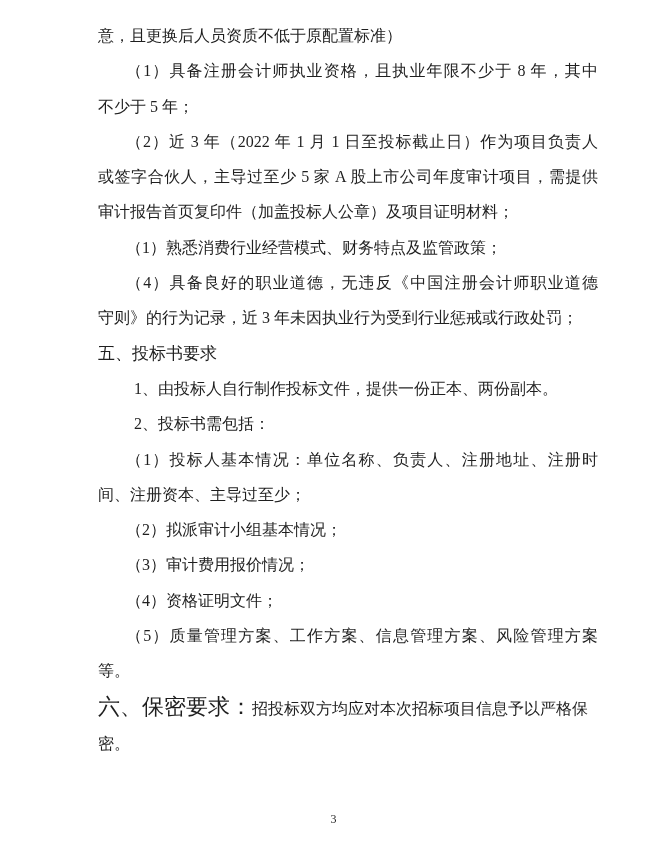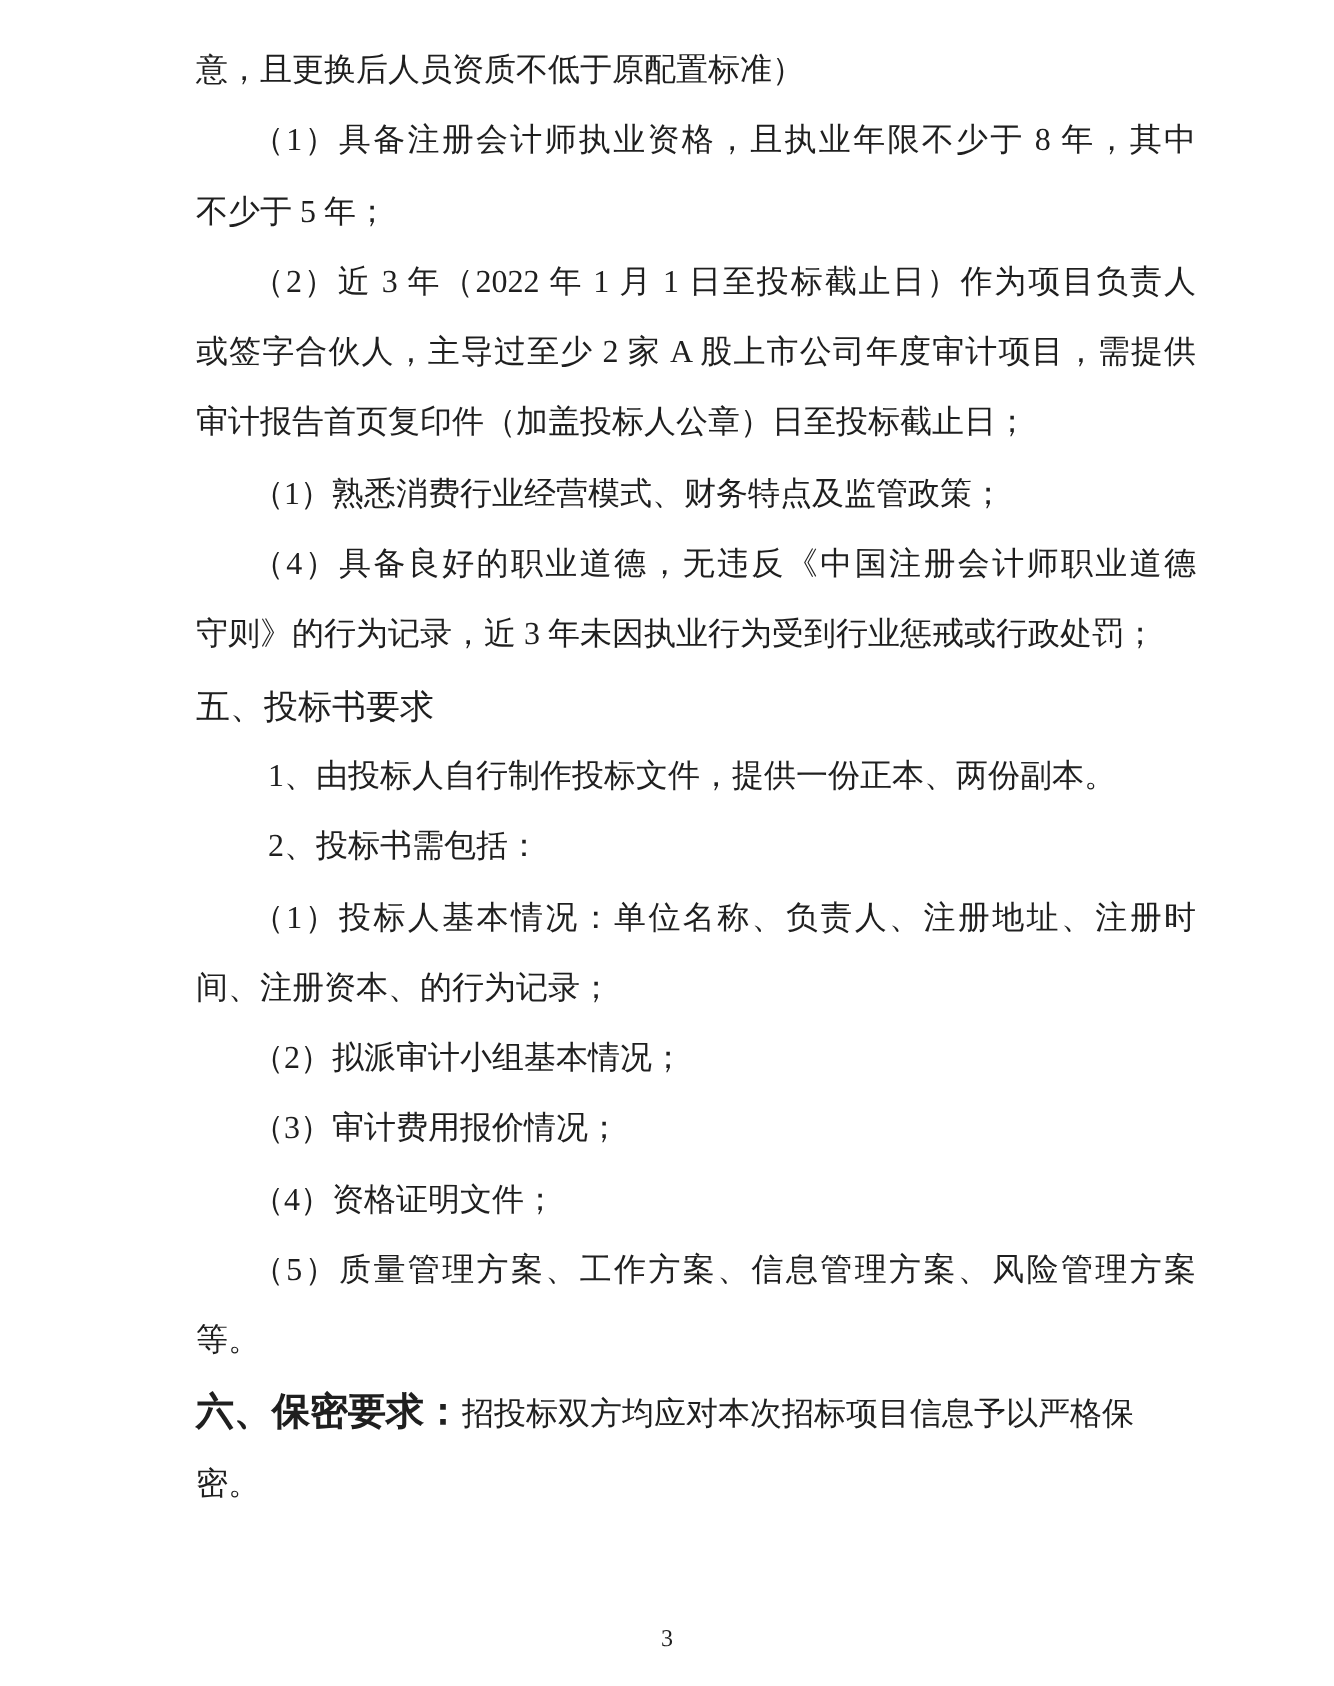--- a/index.html
+++ b/index.html
@@ -39,52 +39,52 @@
     text-align-last: justify;
   }
   
   .ind-num   { text-indent: 36px; }  
   .ind-paren { text-indent: 28px; }  
   .heading {
     font-weight: normal;
     font-size: 17px;
   }
   .bold-prefix {
-    font-weight: bold;
-    font-size: 19px;
+    font-weight: normal;
+    font-size: 22px;
   }
   .pagenum {
     position: absolute;
     left: 0;
     right: 0;
     top: 812px;
     text-align: center;
     font-size: 12px;
     color: #1f1f1f;
   }
 </style>
 </head>
 <body>
 
 <div class="page">
   <div class="textblock">
     <p class="ln">意，且更换后人员资质不低于原配置标准）</p>
     <p class="ln ind-paren fill">（1）具备注册会计师执业资格，且执业年限不少于 8 年，其中</p>
     <p class="ln">不少于 5 年；</p>
     <p class="ln ind-paren fill">（2）近 3 年（2022 年 1 月 1 日至投标截止日）作为项目负责人</p>
-    <p class="ln fill">或签字合伙人，主导过至少 2 家 A 股上市公司年度审计项目，需提供</p>
-    <p class="ln">审计报告首页复印件（加盖投标人公章）日至投标截止日；</p>
+    <p class="ln fill">或签字合伙人，主导过至少 5 家 A 股上市公司年度审计项目，需提供</p>
+    <p class="ln">审计报告首页复印件（加盖投标人公章）及项目证明材料；</p>
     <p class="ln ind-paren">（1）熟悉消费行业经营模式、财务特点及监管政策；</p>
     <p class="ln ind-paren fill">（4）具备良好的职业道德，无违反《中国注册会计师职业道德</p>
     <p class="ln">守则》的行为记录，近 3 年未因执业行为受到行业惩戒或行政处罚；</p>
     <p class="ln heading">五、投标书要求</p>
     <p class="ln ind-num">1、由投标人自行制作投标文件，提供一份正本、两份副本。</p>
     <p class="ln ind-num">2、投标书需包括：</p>
     <p class="ln ind-paren fill">（1）投标人基本情况：单位名称、负责人、注册地址、注册时</p>
-    <p class="ln">间、注册资本、的行为记录；</p>
+    <p class="ln">间、注册资本、主导过至少；</p>
     <p class="ln ind-paren">（2）拟派审计小组基本情况；</p>
     <p class="ln ind-paren">（3）审计费用报价情况；</p>
     <p class="ln ind-paren">（4）资格证明文件；</p>
     <p class="ln ind-paren fill">（5）质量管理方案、工作方案、信息管理方案、风险管理方案</p>
     <p class="ln">等。</p>
     <p class="ln"><span class="bold-prefix">六、保密要求：</span><span>招投标双方均应对本次招标项目信息予以严格保密。</span></p>
   </div>
   <div class="pagenum">3</div>
 </div>
 

